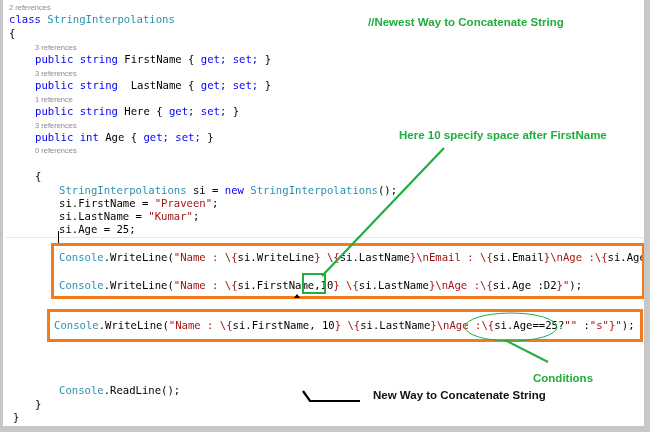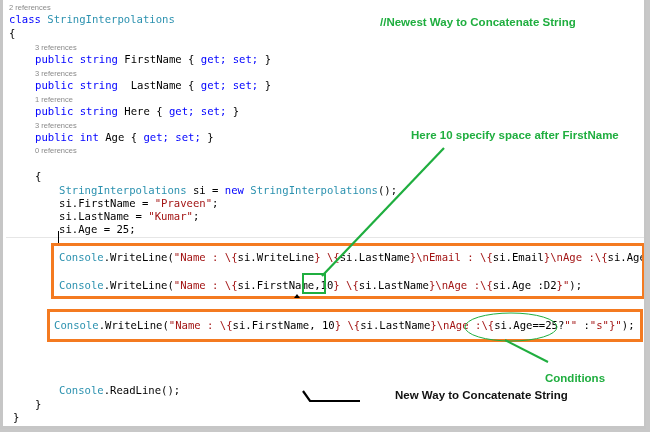--- a/index.html
+++ b/index.html
@@ -34,28 +34,26 @@
     .caret {
       position: absolute; left: 55px; top: 231px; width: 1px; height: 14px;
       background: #000;
     }
 
     .ann-green {
       position: absolute;
       font-family: "Liberation Sans", sans-serif;
       font-weight: bold; font-size: 11.5px; color: #1fae3f;
       white-space: nowrap;
-      margin-left: 12px;
     }
     .ann-black {
       position: absolute;
       font-family: "Liberation Sans", sans-serif;
       font-weight: bold; font-size: 11.5px; color: #111;
       white-space: nowrap;
-      margin-left: 22px;
     }
     .box-orange {
       position: absolute; border: 3px solid #f47a20;
     }
     .box-green {
       position: absolute; border: 2px solid #1fae3f;
     }
     svg.overlay { position: absolute; left: 0; top: 0; pointer-events: none; }
   </style>
 </head>

